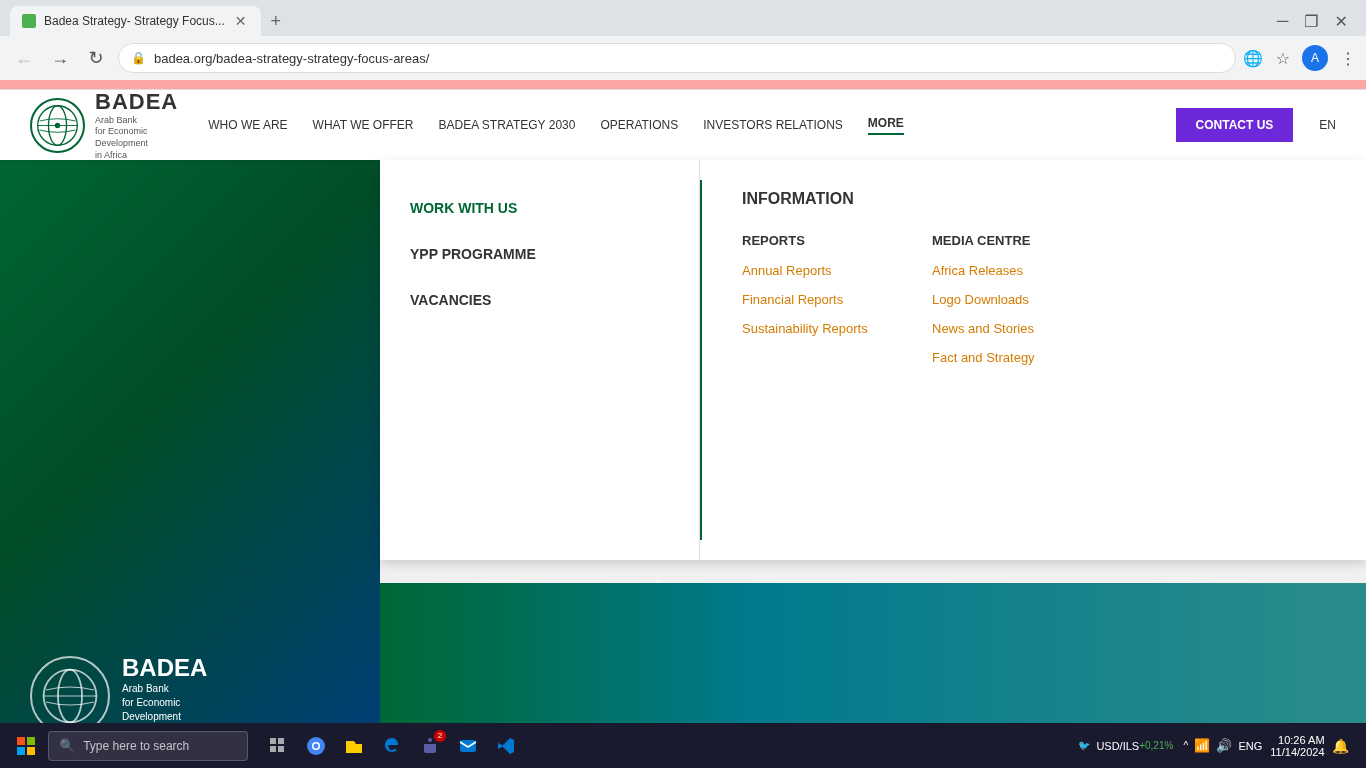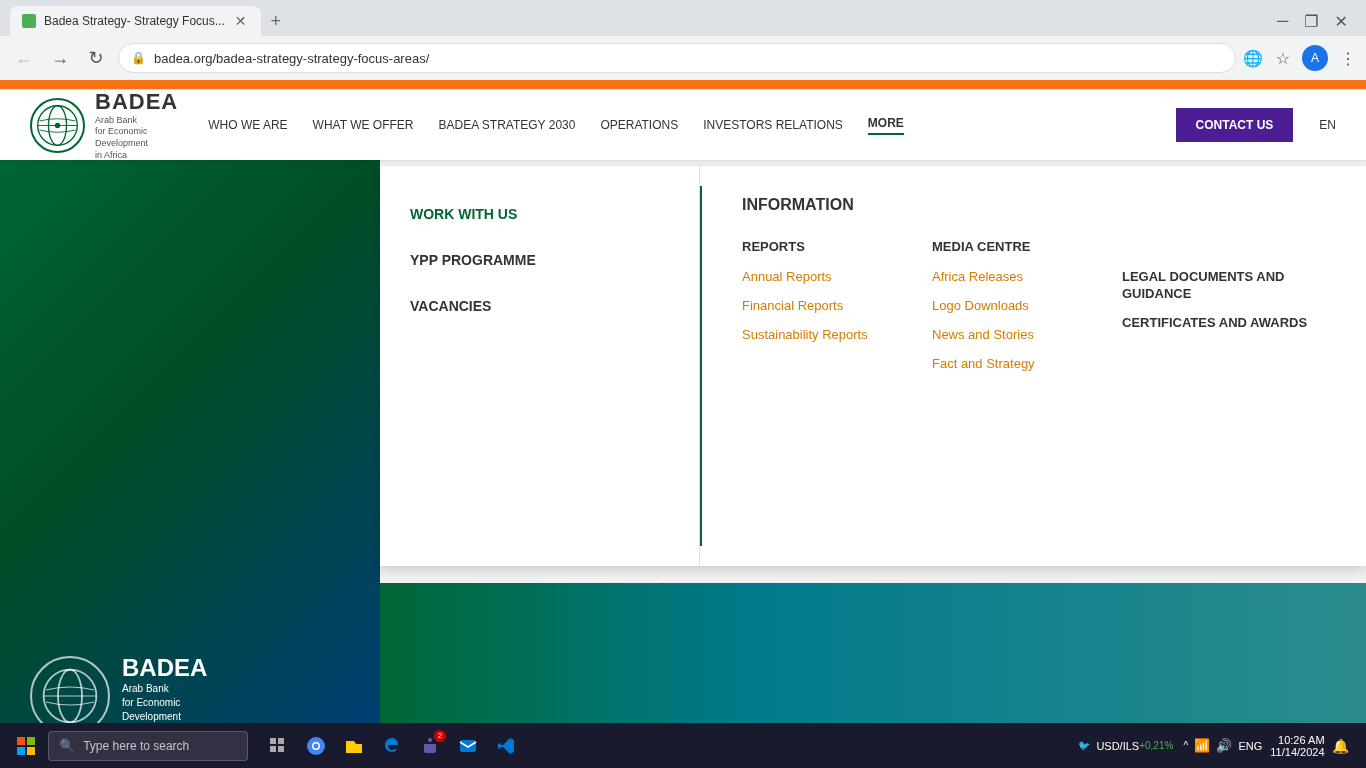--- a/index.html
+++ b/index.html
@@ -1,20 +1,20 @@
 <!DOCTYPE html>
 <html><head>
   <meta charset="utf-8">
   <style>
     * { margin: 0; padding: 0; box-sizing: border-box; }
     body { font-family: Arial, sans-serif; background: #f0f0f0; width: 1366px; height: 768px; overflow: hidden; position: relative; }
 
     
     .browser-chrome {
-      background: #f97316;
+      background: #fca5a5;
       width: 100%;
       height: 90px;
       border-bottom: 1px solid #ddd;
     }
     .browser-title-bar {
       display: flex;
       align-items: center;
       padding: 6px 10px 0;
       height: 36px;
       background: #dee1e6;
@@ -197,40 +197,40 @@
     }
     .nav-more {
       font-size: 12px;
       font-weight: 600;
       color: #333;
       cursor: pointer;
       border-bottom: 2px solid #006633;
       padding-bottom: 3px;
     }
     .nav-contact {
-      background: #4c1d95;
+      background: #6d28d9;
       color: white;
       padding: 10px 20px;
       font-size: 12px;
       font-weight: 700;
       cursor: pointer;
       text-transform: uppercase;
       white-space: nowrap;
     }
     .nav-en {
       font-size: 12px;
       color: #333;
       cursor: pointer;
       margin-left: 26px;
     }
 
     
     .mega-menu {
       position: absolute;
-      top: 76px;
+      top: 70px;
       left: 380px;
       right: 0;
       background: white;
       z-index: 200;
       display: flex;
       box-shadow: 0 4px 10px rgba(0,0,0,0.15);
       min-height: 400px;
     }
     .mega-menu-left {
       width: 320px;
@@ -560,25 +560,20 @@
         </div>
 
         <div class="mega-col">
           <div class="mega-col-title">MEDIA CENTRE</div>
           <span class="mega-col-link">Africa Releases</span>
           <span class="mega-col-link">Logo Downloads</span>
           <span class="mega-col-link">News and Stories</span>
           <span class="mega-col-link">Fact and Strategy</span>
         </div>
 
-        <div class="mega-col">
-          <div class="mega-col-title" style="color:transparent;">-</div>
-          <span class="mega-col-link-dark">LEGAL DOCUMENTS AND GUIDANCE</span>
-          <span class="mega-col-link-dark">CERTIFICATES AND AWARDS</span>
-        </div>
       </div>
     </div>
   </div>
 
   <div class="hero-bottom" style="position:absolute; bottom:45px; left:0; right:0; height:140px; background:linear-gradient(to right, #006633 0%, #006633 27%, #007a8c 55%, #2c8c8c 100%); display:flex; align-items:center; padding: 0 40px; z-index:10;">
     <div>
       <div class="hero-title">BADEA 2030</div>
       <div class="hero-subtitle">A Strategy Focus for Arab-Africa C...</div>
     </div>
   </div>

